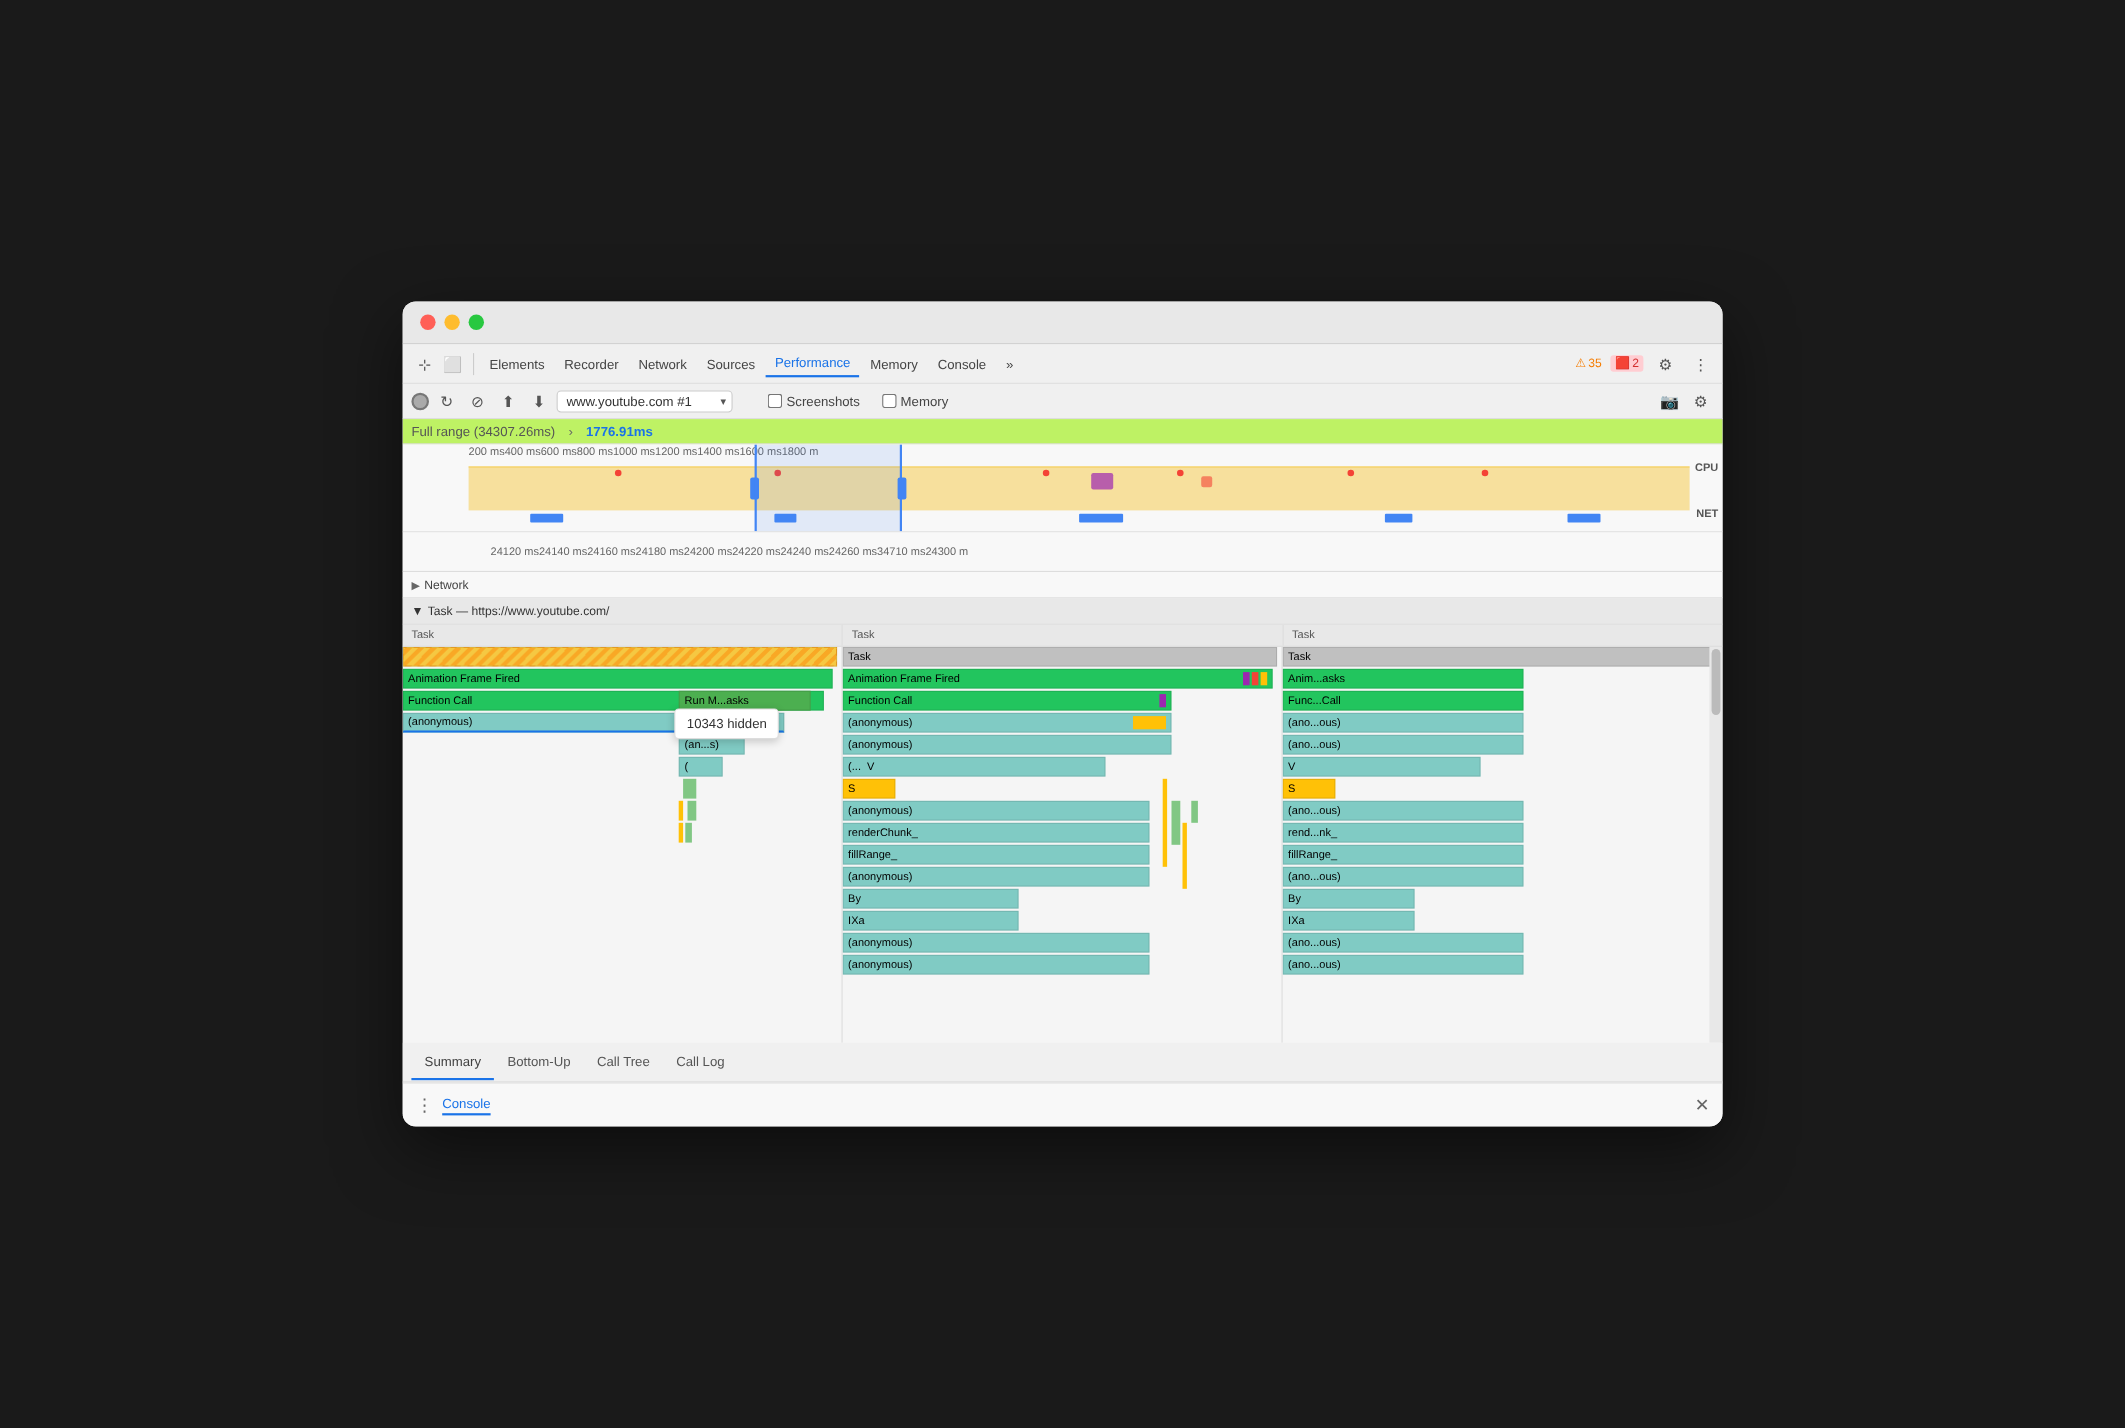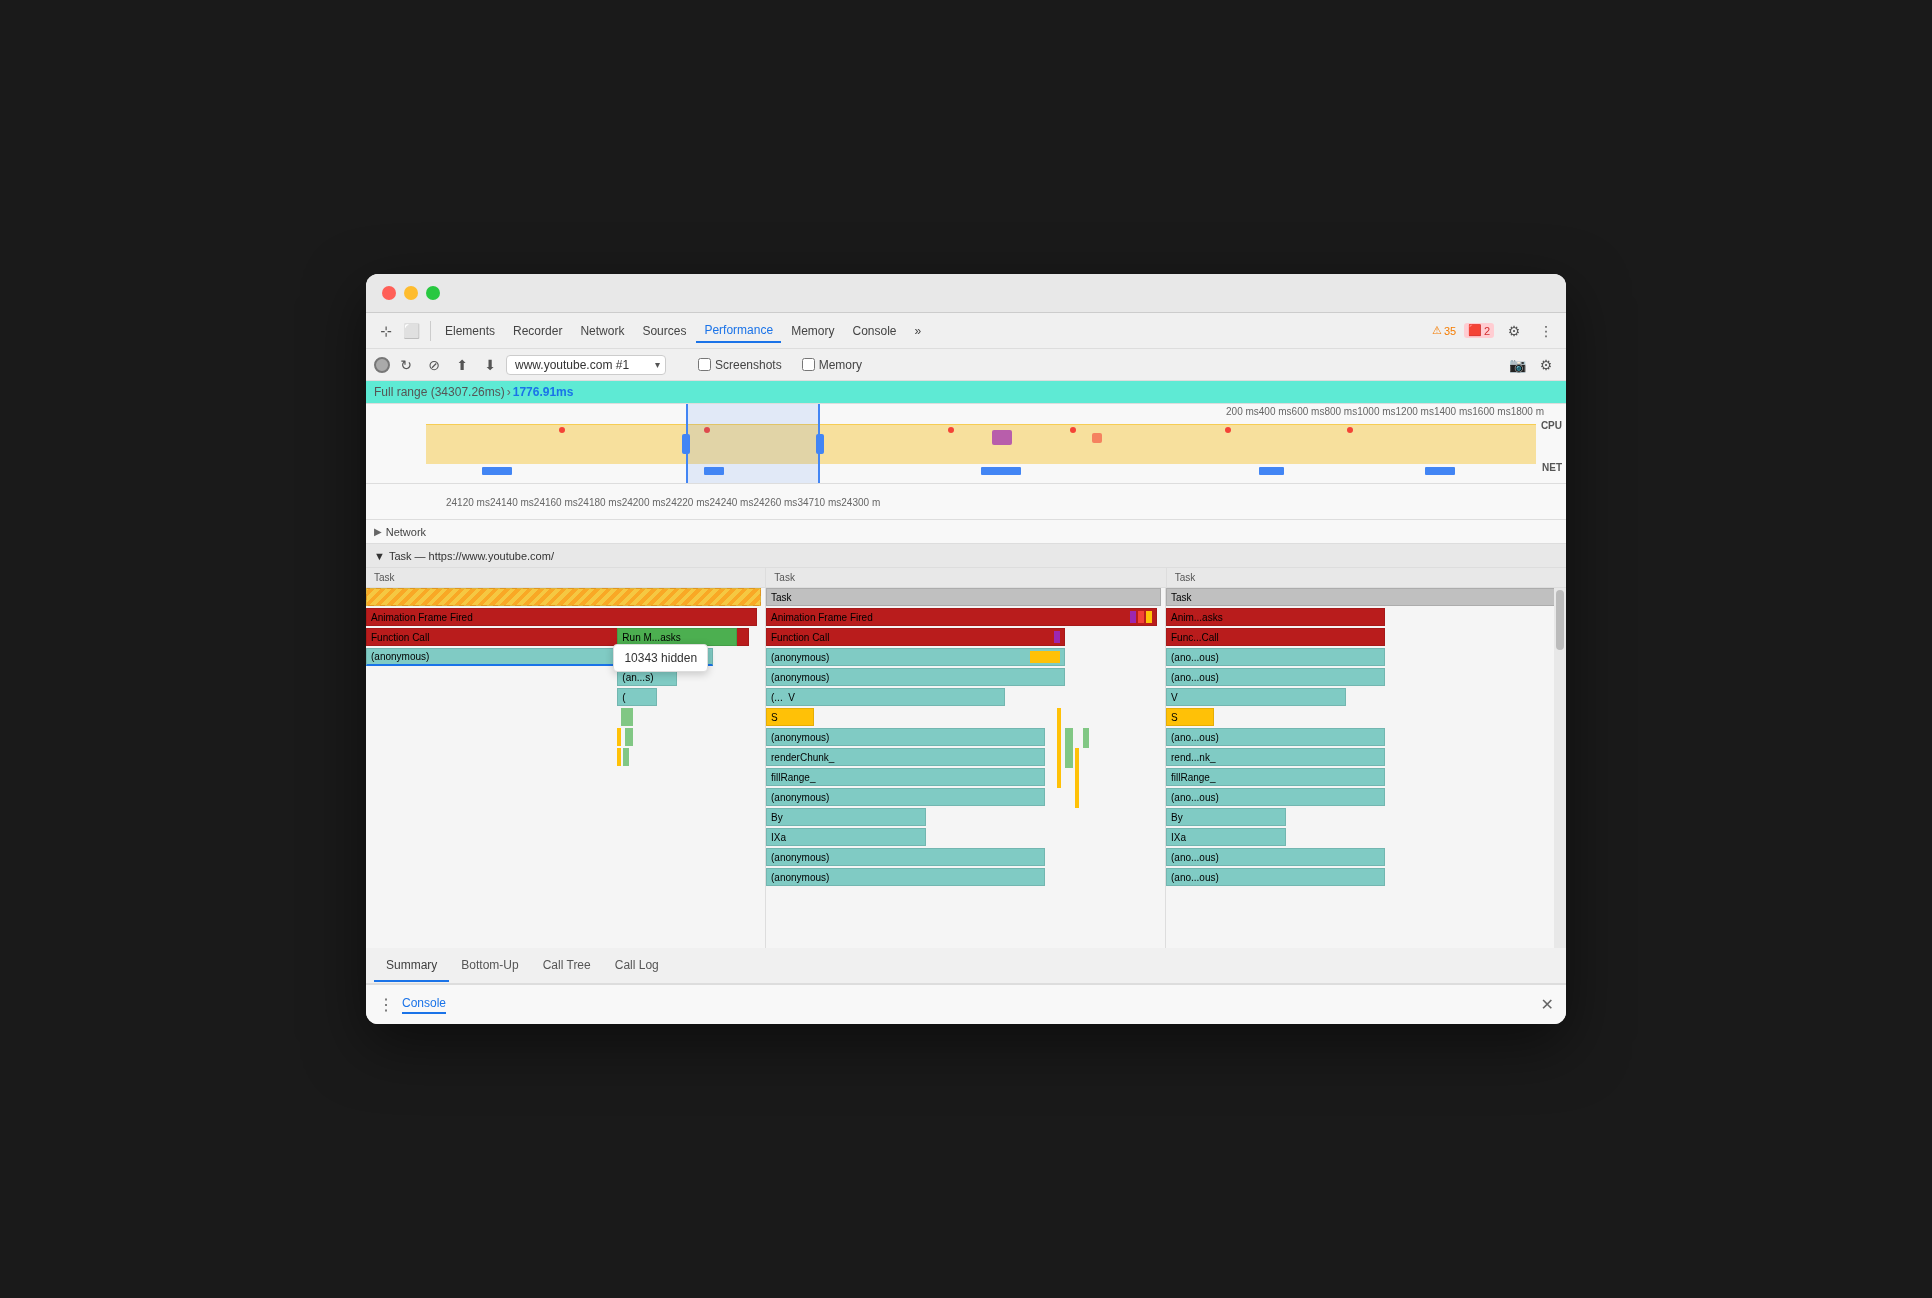--- a/index.html
+++ b/index.html
@@ -90,48 +90,48 @@
       appearance: none;
       cursor: pointer;
       min-width: 160px;
     }
     .url-wrap { position: relative; display: flex; align-items: center; }
     .url-arrow { position: absolute; right: 6px; color: #555; font-size: 10px; pointer-events: none; }
     .checkbox-group { display: flex; align-items: center; gap: 4px; font-size: 12px; color: #444; cursor: pointer; padding-left: 16px; }
     .checkbox-group input { cursor: pointer; }
     
     .range-bar {
-      background: #5eead4;
+      background: #bef264;
       border-bottom: 1px solid #ddd;
       padding: 4px 8px;
       display: flex;
       align-items: center;
-      gap: 2px;
+      gap: 12px;
       font-size: 12px;
       color: #555;
     }
     .range-arrow { color: #666; }
     .range-highlight { color: #1a73e8; font-weight: 600; }
     
     .timeline-overview {
       background: #f8f8f8;
       height: 80px;
       border-bottom: 1px solid #ddd;
       position: relative;
       overflow: hidden;
     }
     .tl-labels {
       display: flex;
       position: absolute;
       top: 2px;
       left: 60px;
-      right: 22px;
+      right: 36px;
       font-size: 10px;
       color: #666;
-      justify-content: flex-end;
+      justify-content: flex-start;
     }
     .tl-cpu-label {
       position: absolute;
       right: 4px;
       top: 16px;
       font-size: 10px;
       color: #555;
       font-weight: 600;
     }
     .tl-net-label {
@@ -208,21 +208,21 @@
       display: flex;
       align-items: center;
       padding: 0 4px;
       font-size: 10px;
       white-space: nowrap;
       overflow: hidden;
       cursor: pointer;
       border: 1px solid rgba(0,0,0,0.1);
     }
     .color-gray { background: #c0c0c0; }
-    .color-yellow { background: #b91c1c; }
+    .color-yellow { background: #22c55e; }
     .color-green { background: #4caf50; }
     .color-teal { background: #4dd0a0; }
     .color-gold { background: #ffc107; }
     
     .color-hatched {
       background: repeating-linear-gradient(
         -45deg,
         #f5c842,
         #f5c842 4px,
         #f9a825 4px,

